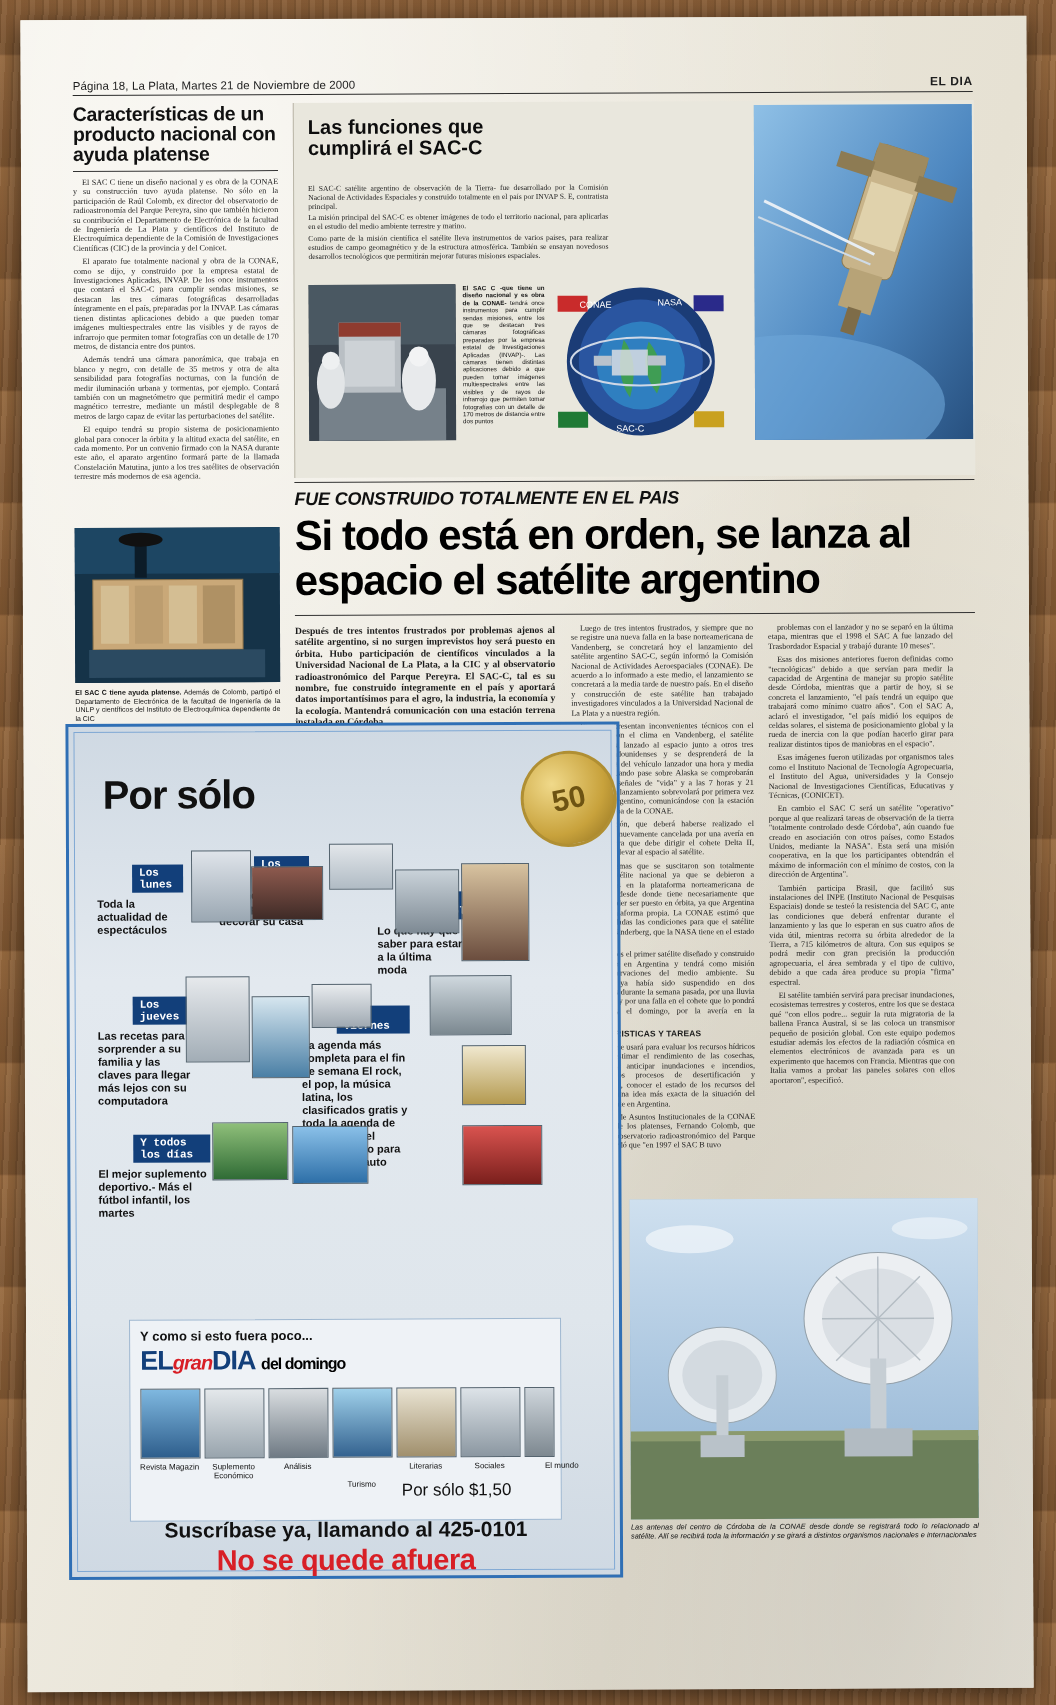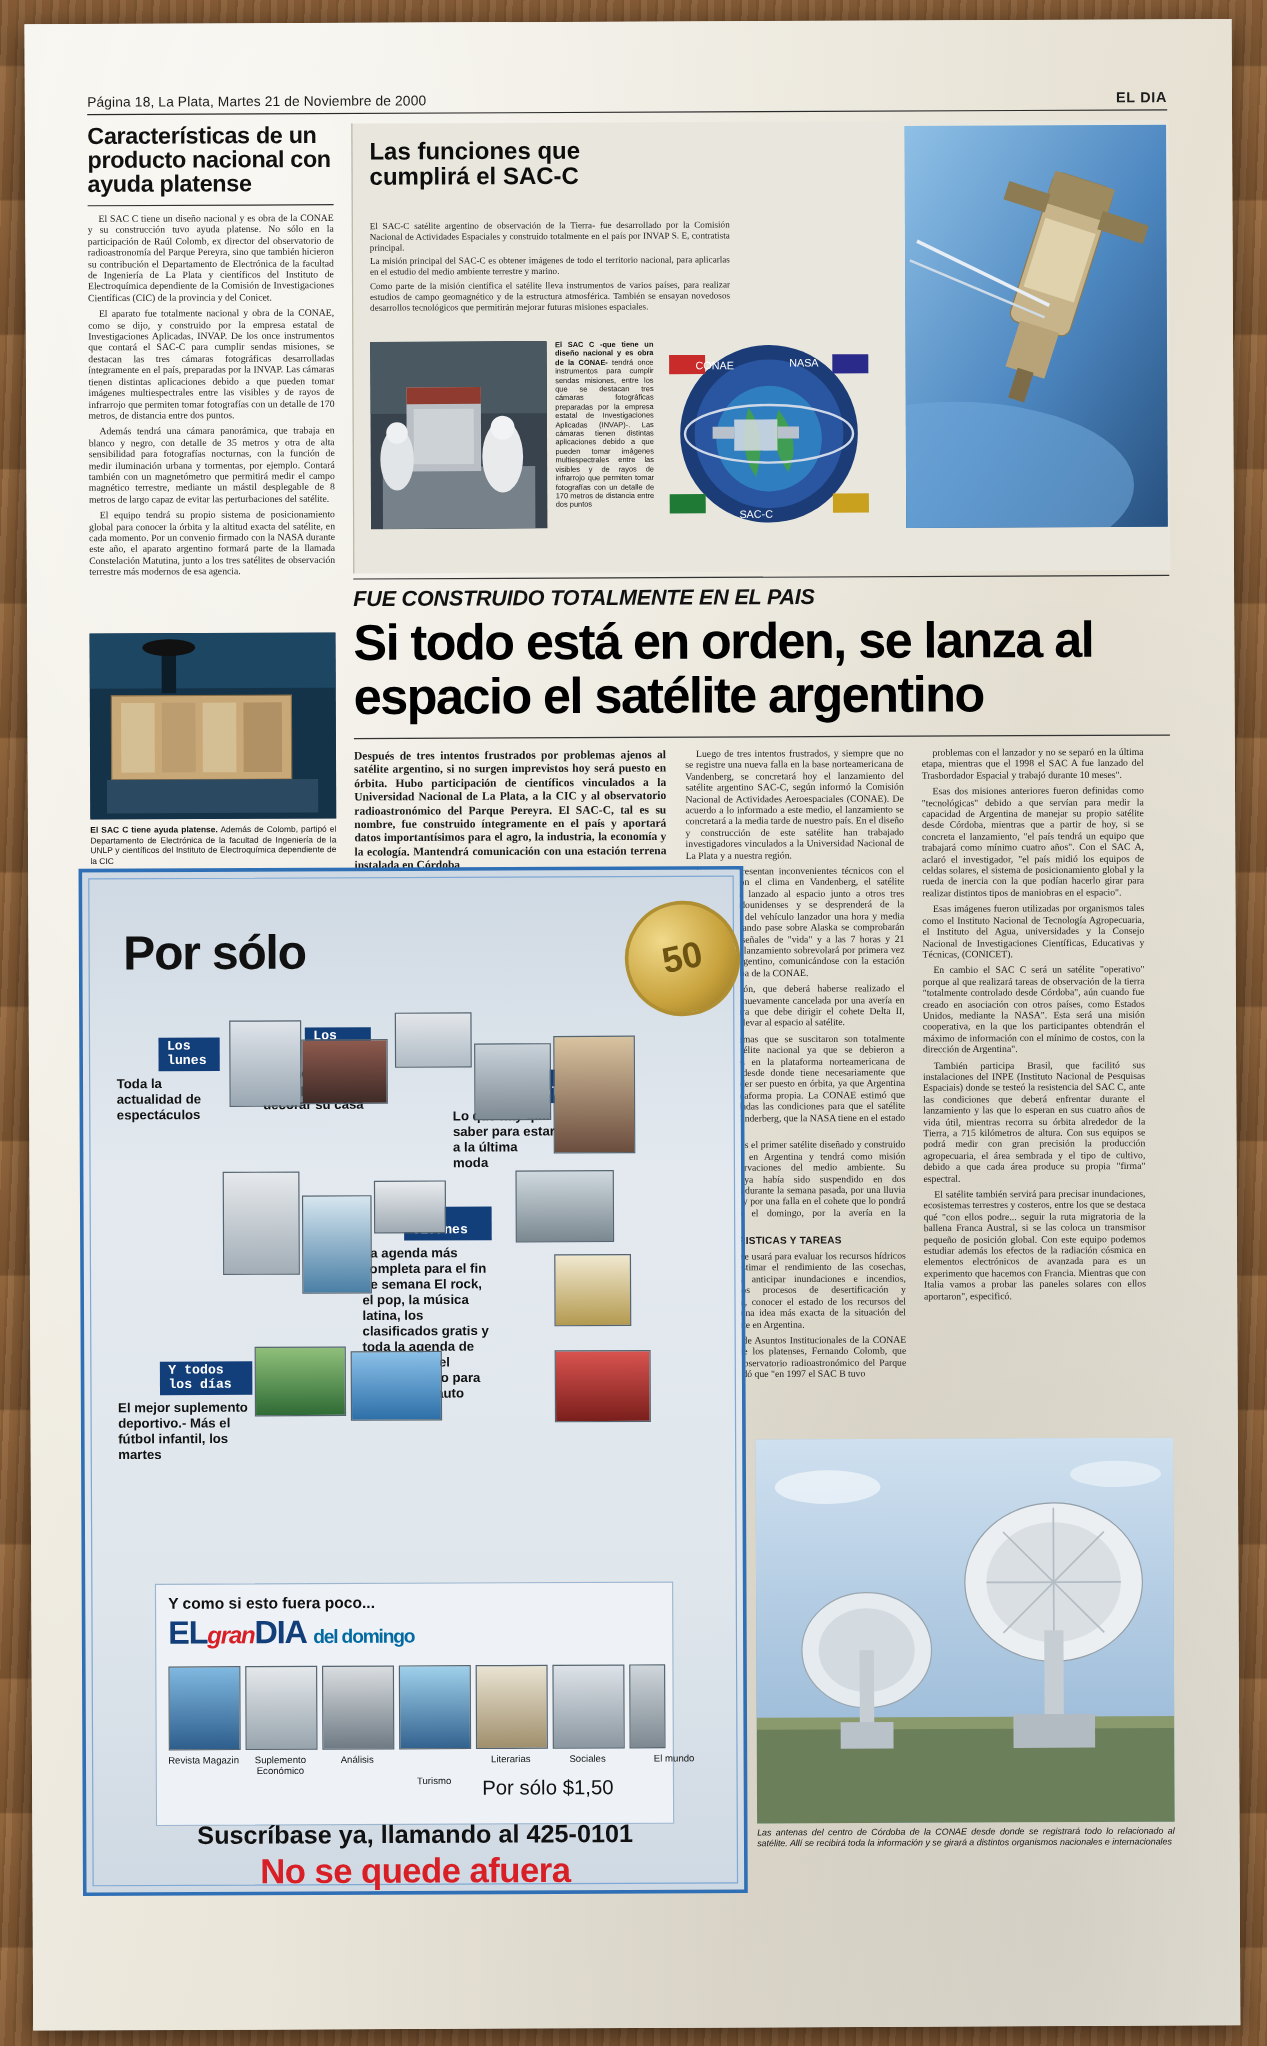--- a/index.html
+++ b/index.html
@@ -174,21 +174,21 @@
   }
   #gran-head{
     font-family:"Liberation Sans",sans-serif;font-size:13px;font-weight:bold;
     color:#111;padding:8px 0 0 10px;
   }
   #gran-logo{
     font-family:"Liberation Sans",sans-serif;font-weight:bold;font-size:27px;
     color:#123f7a;padding:2px 0 0 10px;letter-spacing:-1px;
   }
   #gran-logo .gran{color:#d81f26;font-style:italic;font-size:20px;}
-  #gran-logo .sub{color:#0369a1;font-weight:bold;font-size:16px;}
+  #gran-logo .sub{color:#000000;font-weight:bold;font-size:16px;}
   .supcap{
     position:absolute;font-family:"Liberation Sans",sans-serif;font-size:8px;
     color:#111;text-align:center;width:62px;line-height:9px;
   }
   #ad-porsolo{
     position:absolute;left:330px;top:755px;
     font-family:"Liberation Sans",sans-serif;font-size:17px;color:#111;
   }
   #ad-sub{
     position:absolute;left:0;top:792px;width:100%;text-align:center;
@@ -375,20 +375,24 @@
         <div class="daytxt">Toda la actualidad de espectáculos</div>
       </div>
       <div class="daybox" style="left:150px;top:130px;width:90px;">
         <span class="daytag">Los martes</span>
         <div class="daytxt">Las mejores ideas para decorar su casa</div>
       </div>
       <div class="daybox" style="left:308px;top:166px;width:86px;">
         <span class="daytag">Los miércoles</span>
         <div class="daytxt">Lo que hay que saber para estar a la última moda</div>
       </div>
+      <div class="daybox" style="left:28px;top:270px;width:96px;">
+        <span class="daytag">Los jueves</span>
+        <div class="daytxt">Las recetas para sorprender a su familia y las claves para llegar más lejos con su computadora</div>
+      </div>
       <div class="daybox" style="left:232px;top:280px;width:108px;">
         <span class="daytag">Los viernes</span>
         <div class="daytxt">La agenda más completa para el fin de semana El rock, el pop, la música latina, los clasificados gratis y toda la agenda de recitales en el Joven. Y todo para cambiar su auto</div>
       </div>
       <div class="daybox" style="left:28px;top:408px;width:112px;">
         <span class="daytag">Y todos los días</span>
         <div class="daytxt">El mejor suplemento deportivo.- Más el fútbol infantil, los martes</div>
       </div>
 
       <div class="thumb" style="left:122px;top:124px;width:58px;height:70px;background:linear-gradient(#dfe4ea,#9aa7b2);"></div>

